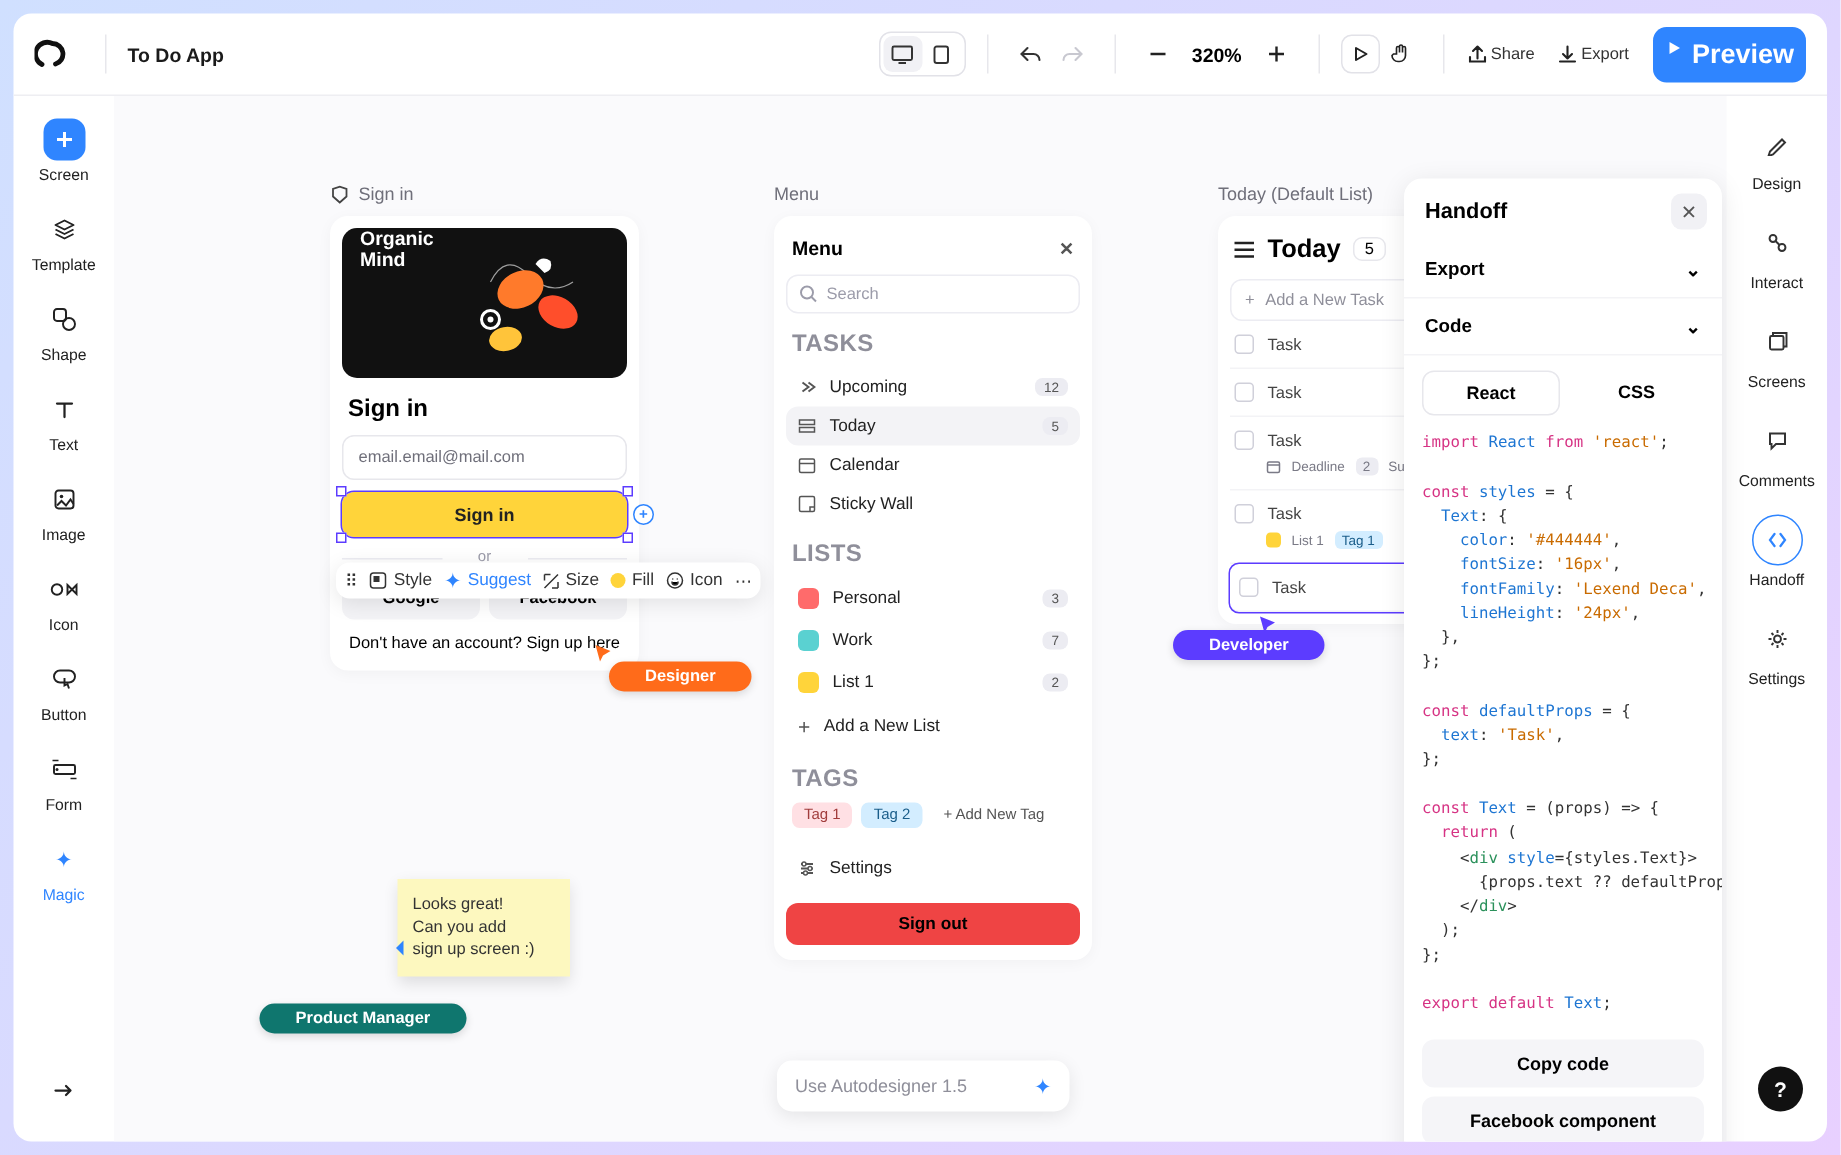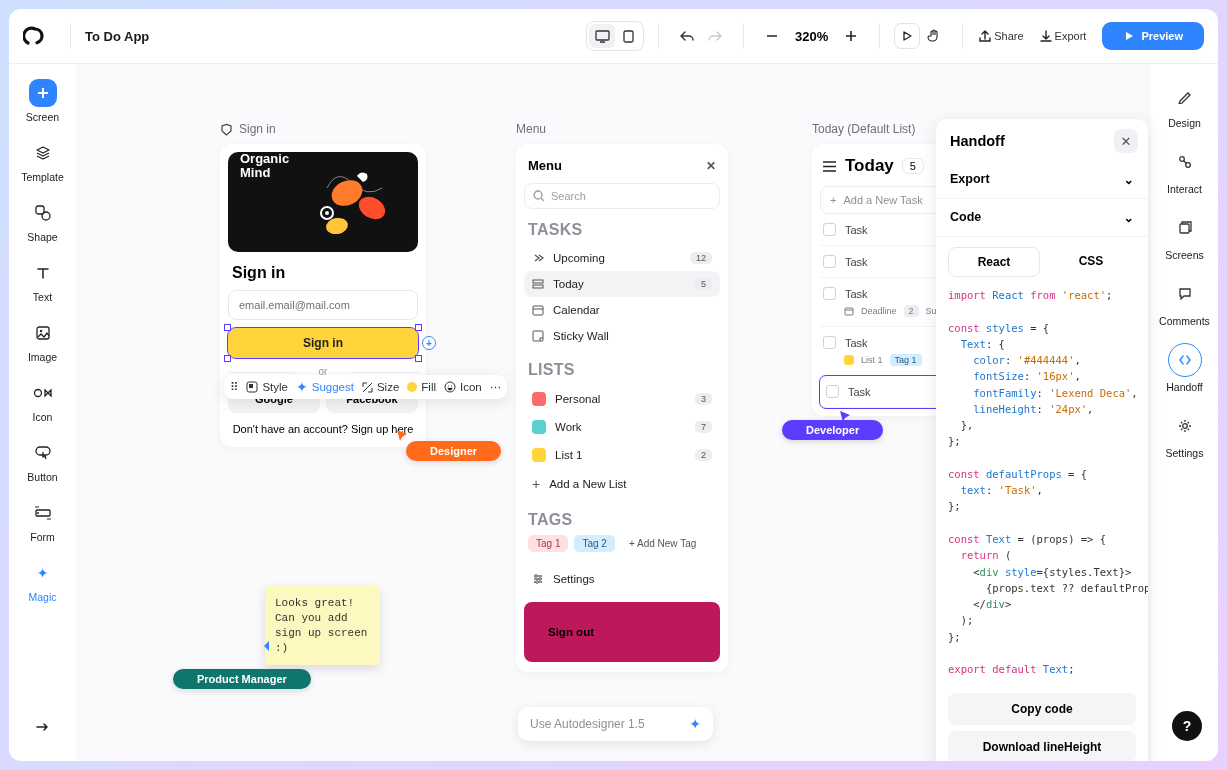--- a/index.html
+++ b/index.html
@@ -31,21 +31,21 @@
 .divider-v { width: 1px; height: 26px; background: #e7e7ec; }
 .topbar .title { margin-left: 14px; font-size: 13px; font-weight: 600; color: #1a1a1a; }
 .topbar-group { display: flex; align-items: center; gap: 8px; }
 .device-seg { display: flex; border: 1px solid #e2e2e8; border-radius: 8px; padding: 2px; }
 .device-seg .seg { width: 26px; height: 24px; display: flex; align-items: center; justify-content: center; border-radius: 6px; }
 .device-seg .seg.active { background: #f1f1f5; }
 .icon-btn { width: 28px; height: 28px; display: flex; align-items: center; justify-content: center; border-radius: 6px; color: #222; }
 .icon-btn.muted { color: #c8c8d0; }
 .zoom { display: flex; align-items: center; gap: 9px; font-size: 13px; font-weight: 600; }
 .share-col { display: flex; flex-direction: row; align-items: center; font-size: 11px; color: #333; gap: 1px; }
-.primary-btn { background: #2f85ff; color: #fff; border: none; border-radius: 9px; padding: 8px 21px; font-size: 11px; font-weight: 600; display: flex; gap: 6px; }
+.primary-btn { background: #2f85ff; color: #fff; border: none; border-radius: 9px; padding: 8px 8px; font-size: 18px; font-weight: 600; display: flex; gap: 6px; }
 .main { flex: 1; display: flex; position: relative; }
 .left-rail { width: 67px; display: flex; flex-direction: column; align-items: center; padding-top: 15px; gap: 16px; }
 .rail-item { display: flex; flex-direction: column; align-items: center; gap: 4px; font-size: 10.5px; color: #222; width: 100%; }
 .rail-item.accent .rail-icon { background: #2f85ff; border-radius: 9px; color: #fff; }
 .rail-item.magic { color: #2f85ff; }
 .rail-icon { width: 28px; height: 28px; display: flex; align-items: center; justify-content: center; }
 .left-rail .bottom { margin-top: auto; margin-bottom: 20px; }
 .right-rail { width: 67px; display: flex; flex-direction: column; align-items: center; padding-top: 15px; gap: 16px; }
 .rail-circle { width: 34px; height: 34px; border-radius: 50%; display: flex; align-items: center; justify-content: center; color: #333; }
 .rail-circle.active { border: 1.5px solid #2f85ff; color: #2f85ff; }
@@ -69,35 +69,35 @@
 .inspector { position: absolute; display: flex; align-items: center; background: #fff; border-radius: 9px; box-shadow: 0 3px 14px rgba(0,0,0,.10); padding: 4px 6px; gap: 8px; font-size: 11.5px; color: #333; white-space: nowrap; }
 .inspector .seg-i { display: flex; align-items: center; gap: 4px; }
 .inspector .sug { color: #2f85ff; }
 .dot { width: 10px; height: 10px; border-radius: 50%; display: inline-block; }
 
 .tag-pill { position: absolute; color: #fff; font-size: 11px; font-weight: 600; padding: 4px 24px; border-radius: 14px; box-shadow: 0 2px 6px rgba(0,0,0,.14); }
 .tag-pill.designer { background: #ff6b1a; }
 .tag-pill.pm { background: #0f766e; }
 .tag-pill.dev { background: #5c3cff; }
 
-.sticky { position: absolute; background: #fdf8bf; width: 115px; padding: 10px; font-size: 11px; color: #333; line-height: 1.35; box-shadow: 0 4px 10px rgba(0,0,0,.12); font-family: Liberation Mono, monospace; }
+.sticky { position: absolute; background: #fdf8bf; width: 115px; padding: 10px; font-size: 11px; color: #333; line-height: 1.35; box-shadow: 0 4px 10px rgba(0,0,0,.12); }
 .sticky::after { content: ""; position: absolute; left: -6px; bottom: 14px; border: 5px solid transparent; border-right-color: #2f85ff; filter: none; }
 
 .s2 { left: 440px; top: 80px; width: 212px; padding: 8px 8px 10px; }
 .s2 .hdr { display: flex; justify-content: space-between; align-items: center; padding: 6px 4px 10px; font-weight: 700; font-size: 13px; }
 .search { display: flex; align-items: center; gap: 6px; border: 1px solid #ececf2; border-radius: 8px; font-size: 11px; padding: 6px 8px; color: #9c9caa; }
 .sec-lbl { font-size: 16px; color: #8f8f9a; letter-spacing: .3px; margin: 12px 4px 6px; font-weight: 600; }
 .mrow { display: flex; align-items: center; gap: 9px; padding: 7px 8px; font-size: 11.5px; border-radius: 8px; color: #222; }
 .mrow.sel { background: #f3f3f6; }
 .mrow .badge { margin-left: auto; background: #ececf2; color: #555; font-size: 9px; border-radius: 5px; padding: 1px 6px; }
 .sq { width: 14px; height: 14px; border-radius: 4px; }
 .mtag { background: #ffe0e4; color: #a13c3c; font-size: 10px; padding: 3px 8px; border-radius: 5px; display: inline-block; }
 .mtag.c2 { background: #d3edff; color: #1a5d8a; }
 .mtag.add { background: transparent; border: none; color: #555; }
-.signout { background: #be185d; font-size: 11.5px; font-weight: 600; padding: 24px; border-radius: 8px; margin-top: 10px; }
+.signout { background: #ef4444; text-align: center; font-size: 11.5px; font-weight: 600; padding: 8px; border-radius: 8px; margin-top: 10px; }
 
 .s3 { left: 736px; top: 80px; width: 185px; padding: 8px; }
 .s3 .thdr { display: flex; align-items: center; gap: 8px; font-size: 17px; font-weight: 700; padding: 4px 2px 10px; }
 .cnt { border: 1px solid #e7e7ec; border-radius: 6px; font-size: 11px; padding: 1px 7px; font-weight: 500; }
 .add-task { border: 1px solid #ececf2; border-radius: 8px; font-size: 11px; color: #8f8f9a; padding: 7px 9px; display: flex; align-items: center; gap: 7px; }
 .trow { display: flex; align-items: center; gap: 9px; font-size: 11px; padding: 9px 3px; border-bottom: 1px solid #f3f3f6; color: #444; }
 .chk { width: 13px; height: 13px; border: 1.3px solid #d0d0da; border-radius: 3px; flex-shrink: 0; }
 .trow .meta { display: flex; align-items: center; gap: 7px; font-size: 9px; color: #7a7a86; margin-left: 21px; }
 .trow.col { flex-direction: column; align-items: flex-start; gap: 5px; }
 .tpill { padding: 1px 5px; border-radius: 4px; font-size: 9px; }
@@ -577,21 +577,21 @@
 <span class="k-pink">const</span> <span class="k-blue">Text</span> = <span>(props) =&gt;</span> {
   <span class="k-pink">return</span> (
     &lt;<span class="k-green">div</span> <span class="k-blue">style</span>={styles.Text}&gt;
       <span>{props.text ?? defaultProps.</span>
     &lt;/<span class="k-green">div</span>&gt;
   );
 };
 
 <span class="k-pink">export default</span> <span class="k-blue">Text</span>;</div>
       <div class="panel-btn">Copy code</div>
-      <div class="panel-btn">Download lineHeight</div>
+      <div class="panel-btn">Facebook component</div>
     </div>
 
     <div class="right-rail">
       <div class="rail-item">
           <div class="rail-circle">
             <svg width="16" height="16">
               <path d="M3 13l8-8 2 2-8 8-3 1z" stroke="#333" fill="none" stroke-width="1.3"></path>
             </svg>
           </div>
           <span>Design</span>

